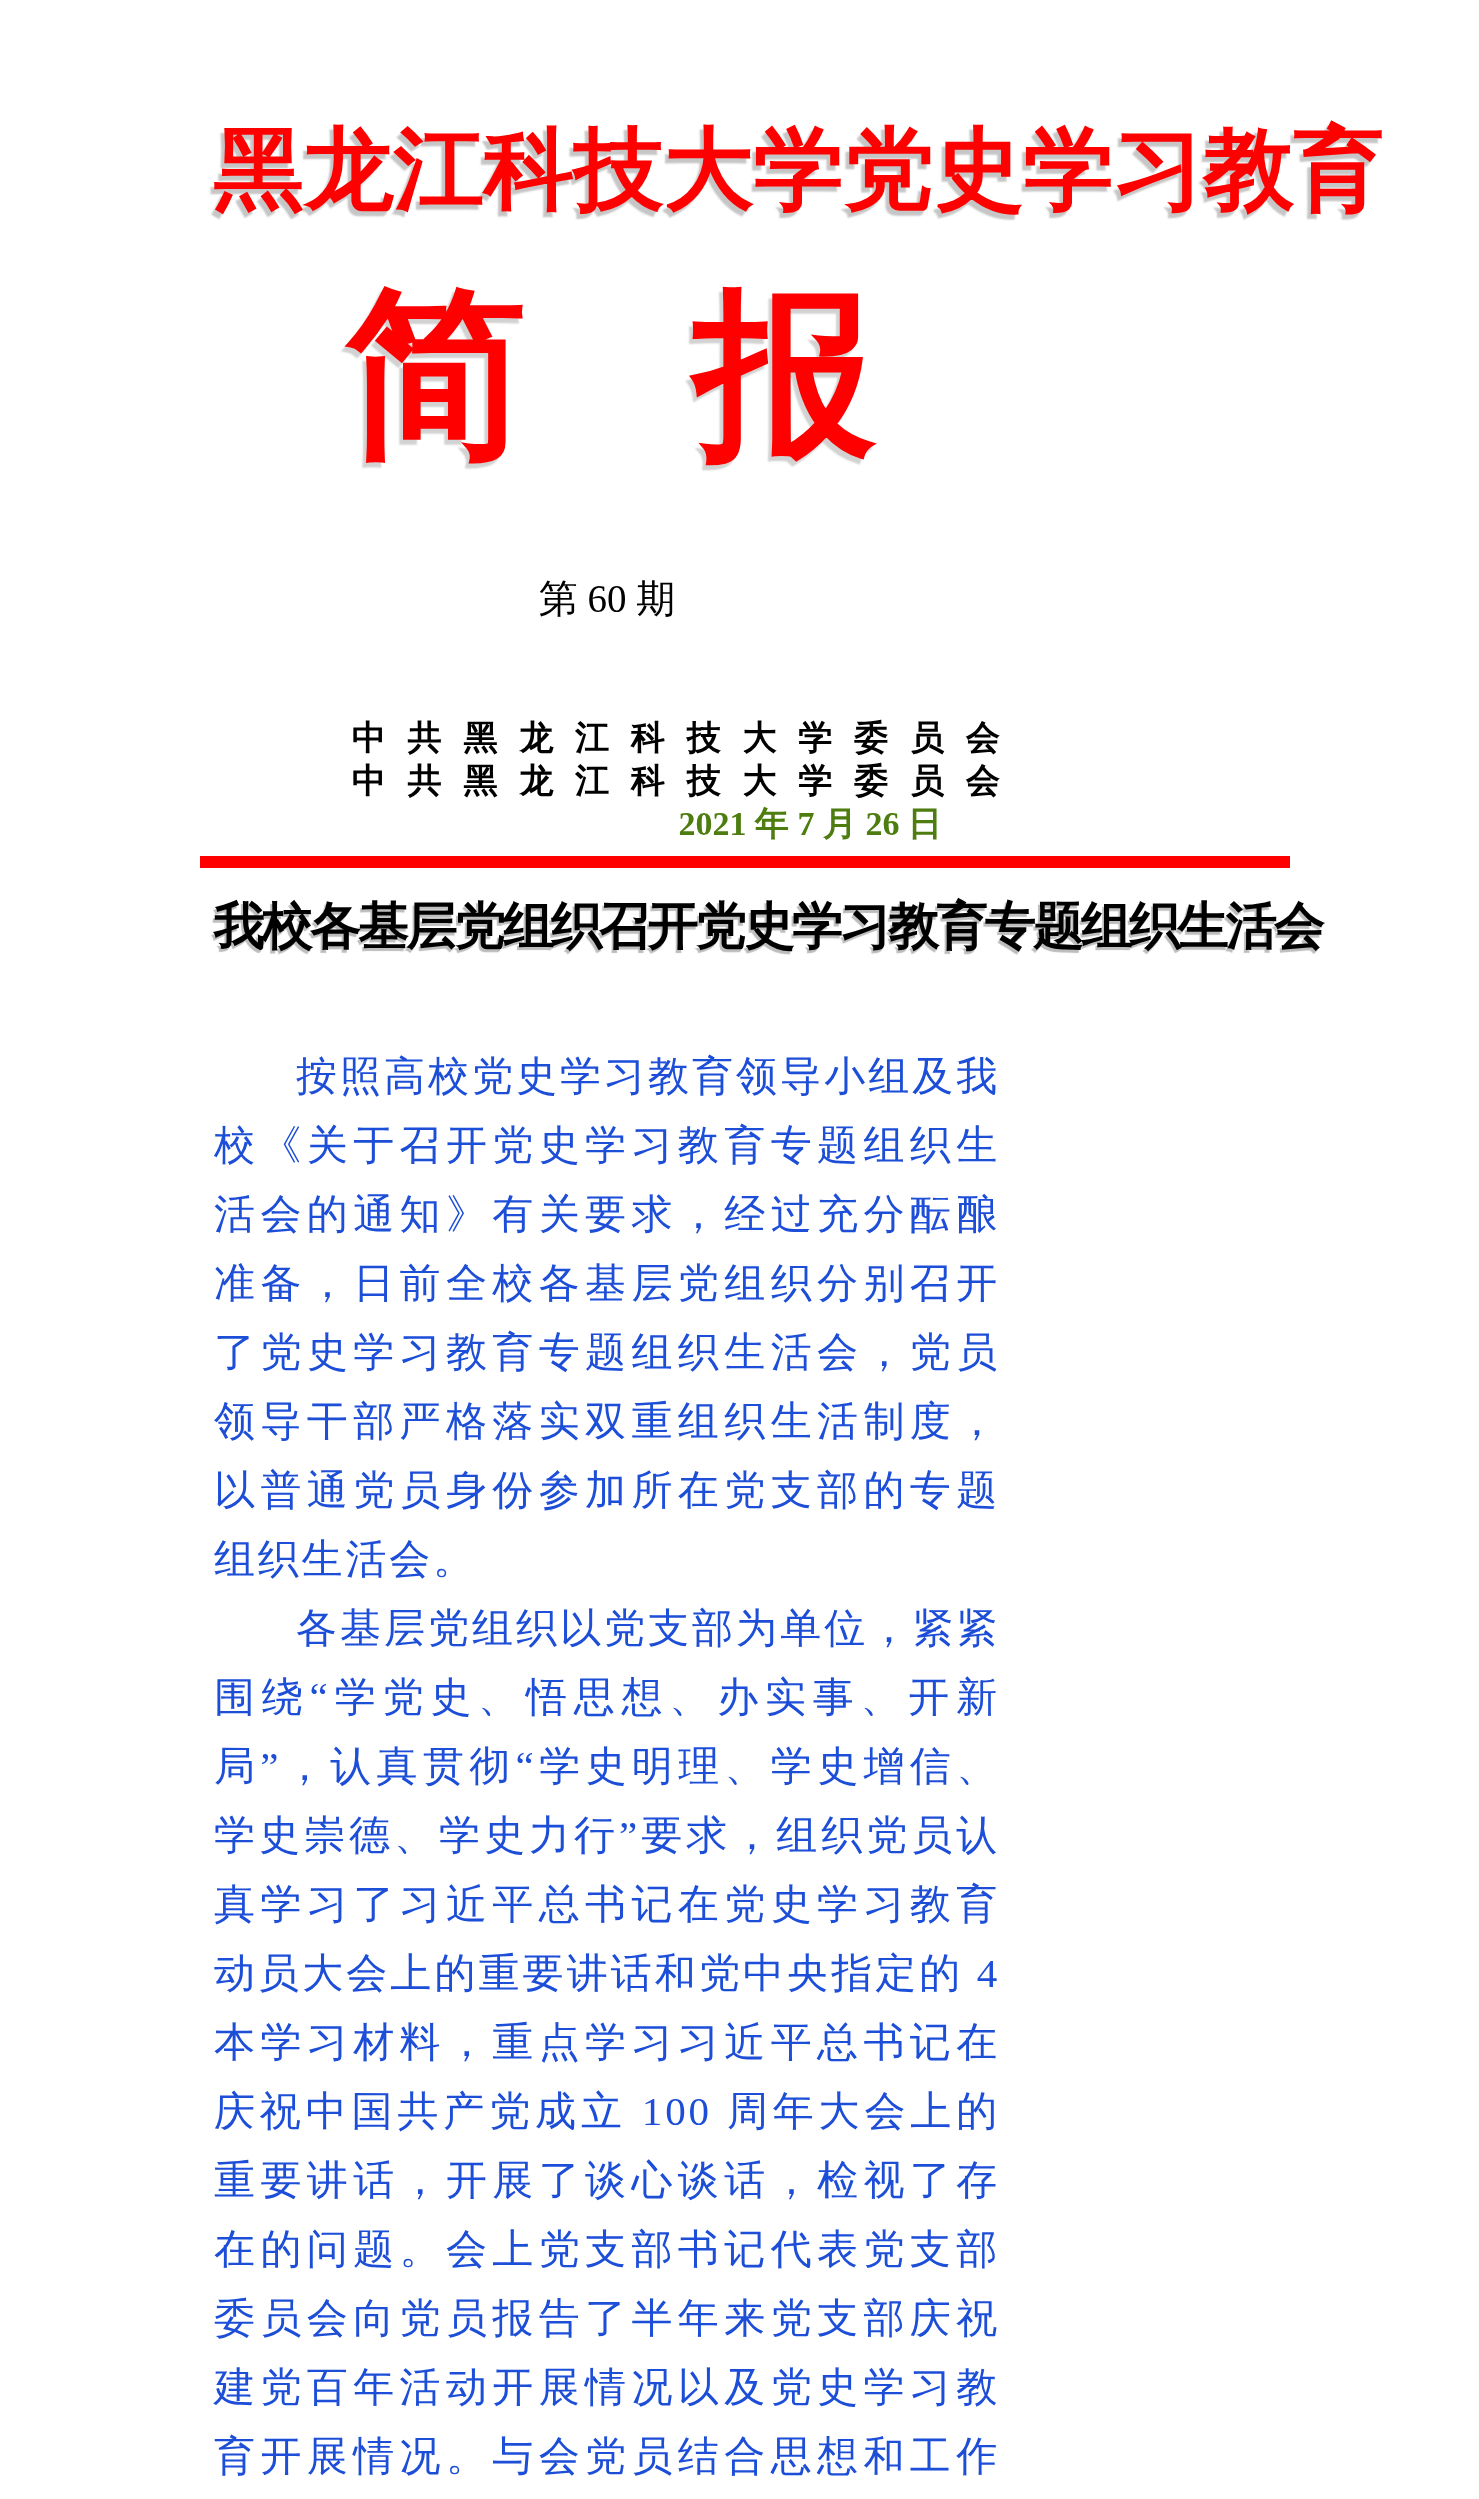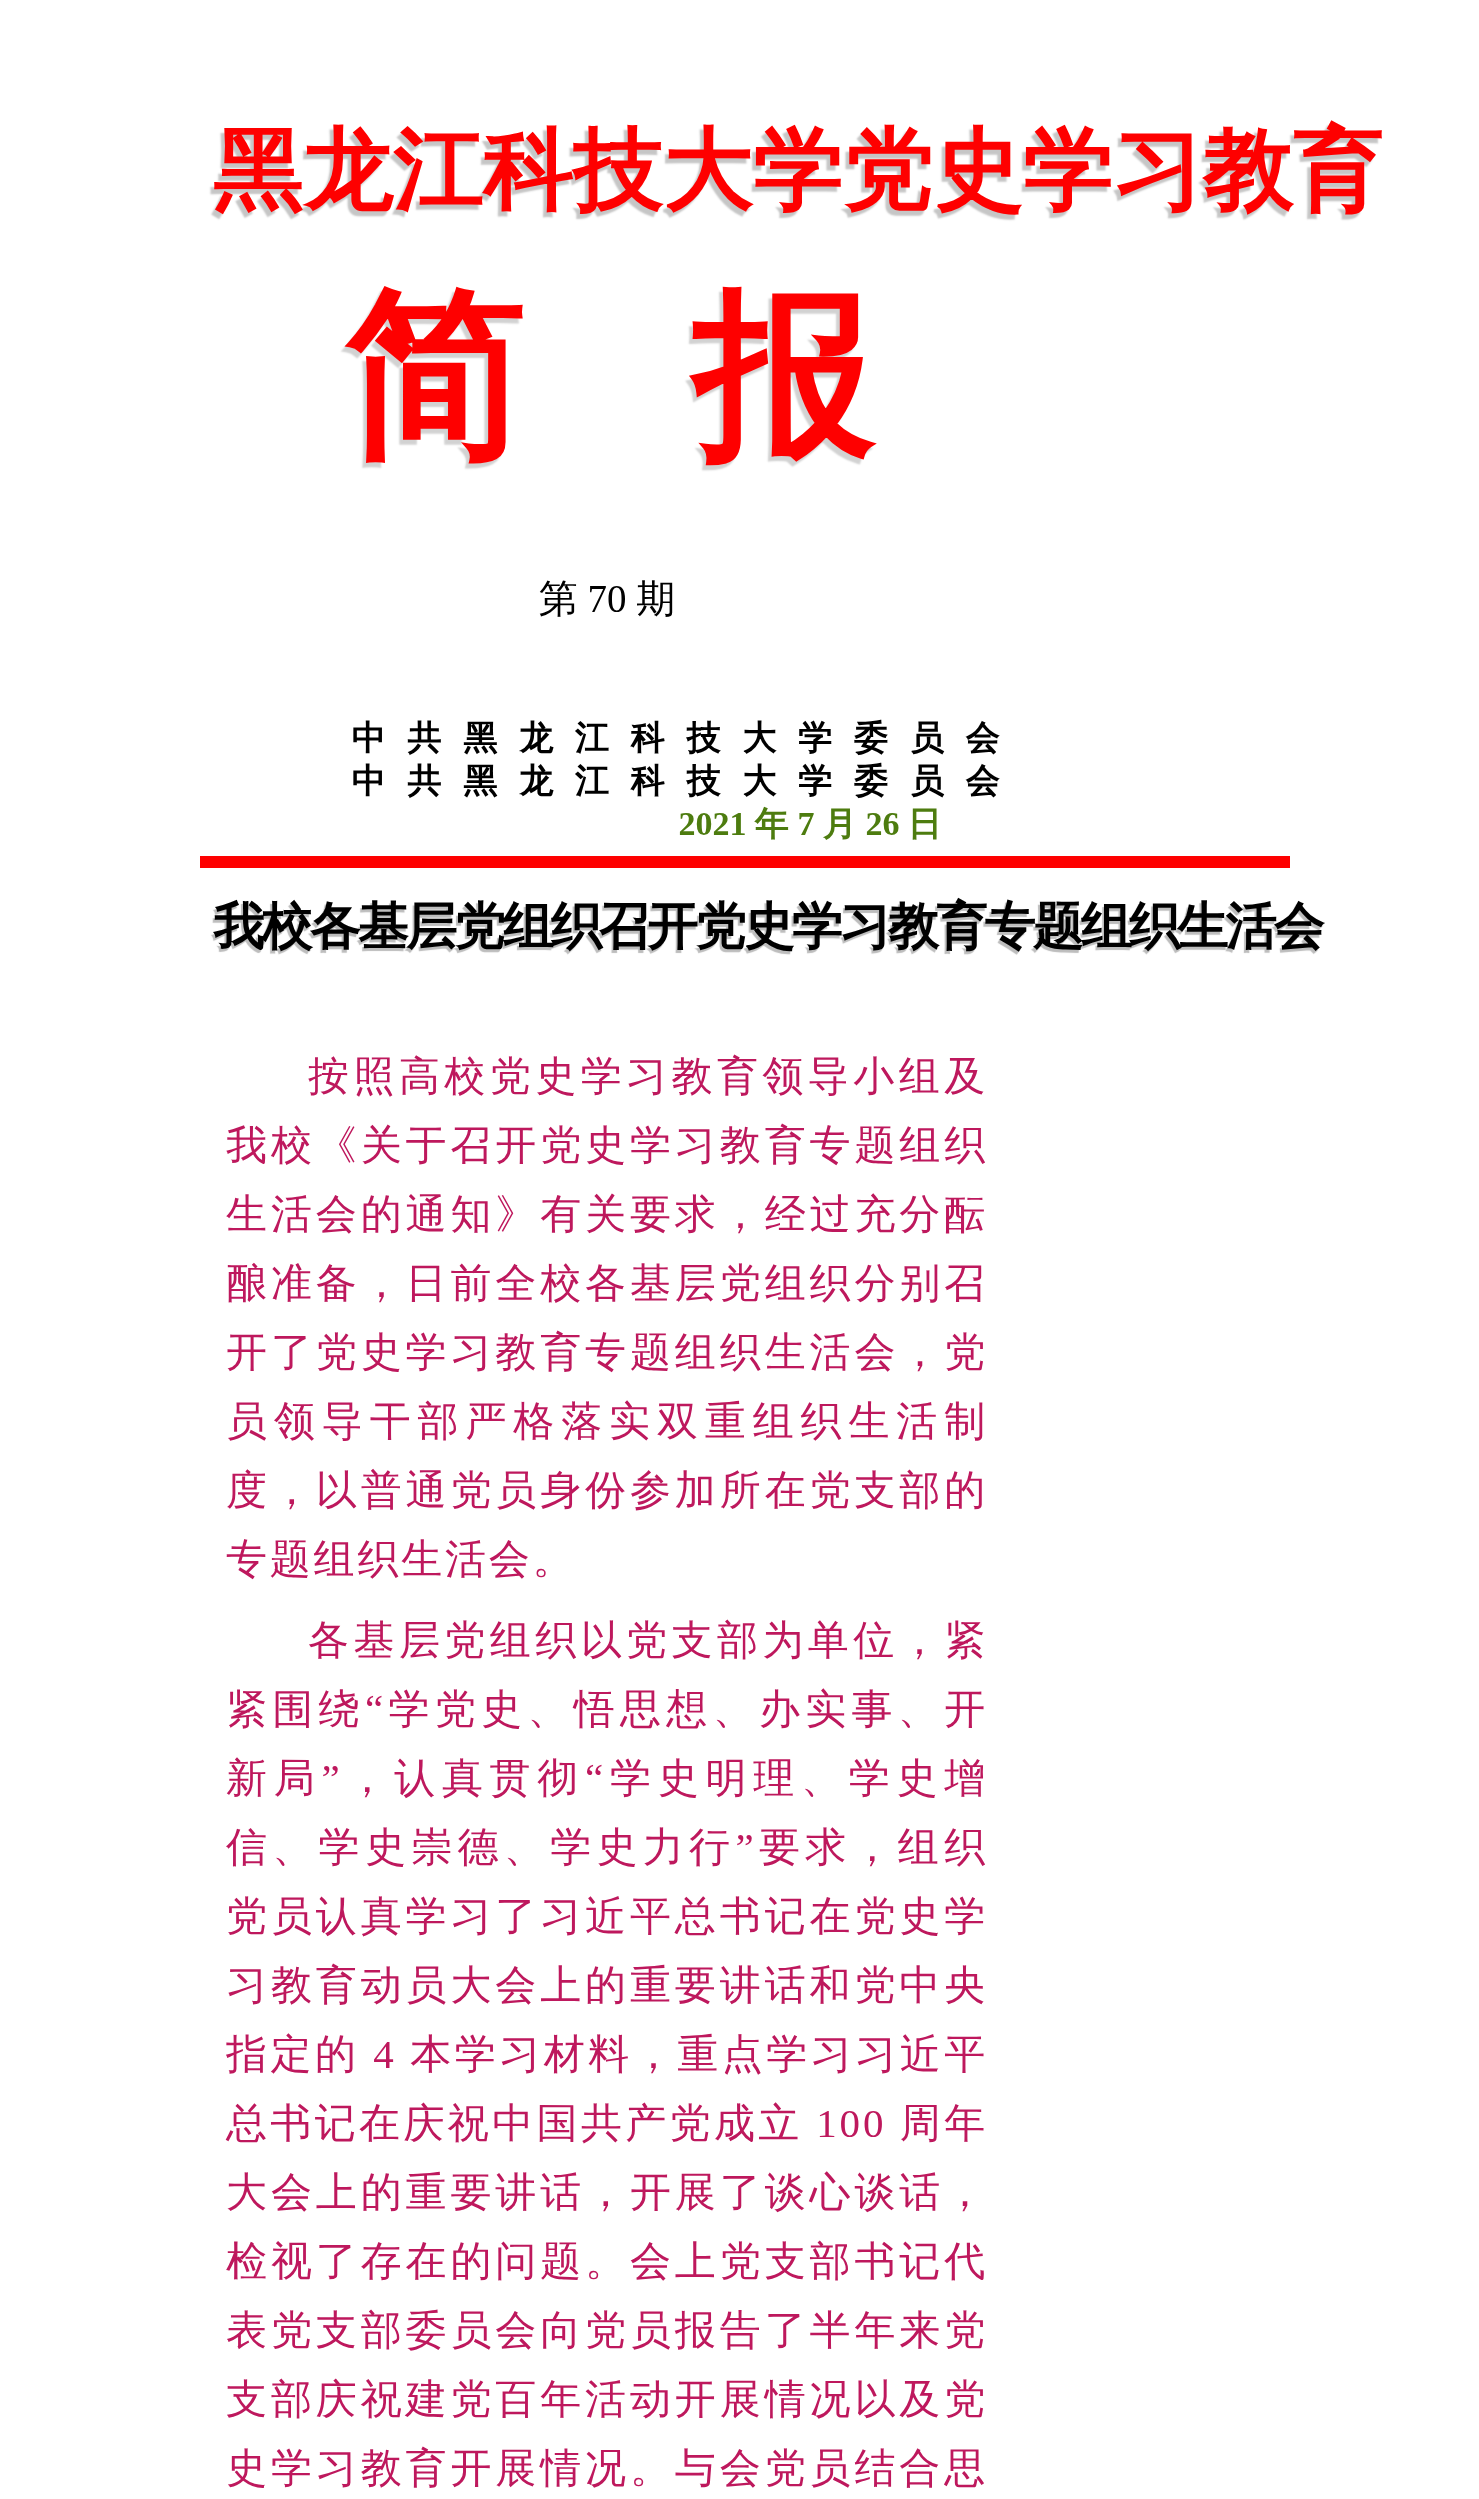--- a/index.html
+++ b/index.html
@@ -92,43 +92,43 @@
     font-weight: bold;
     font-size: 51px;
     line-height: 1.3;
     letter-spacing: -2.8px;
     color: #000000;
     text-align: right;
     white-space: nowrap;
     text-shadow: -1.9px 2.8px 0.9px #bdbdbd;
   }
   .article-body p {
-    margin: 12px;
+    margin: 0;
     font-family: "Liberation Serif", serif;
     font-size: 41px;
     line-height: 69px;
     letter-spacing: 2.8px;
-    color: #be185d;
+    color: #1d4ed8;
     text-align: justify;
     text-indent: 2em;
   }
   .article-body p:first-of-type {
     margin-top: 83px;
   }
 </style>
 </head>
 <body>
 
 <div class="page">
 
   <div class="masthead-title">黑龙江科技大学党史学习教育</div>
 
   <div class="masthead-banner">简　报</div>
 
-  <div class="issue-number">第 70 期</div>
+  <div class="issue-number">第 60 期</div>
 
   <div class="issuer-row">
     <div class="issuer-lines">
       <div class="issuer-line">中共黑龙江科技大学委员会</div>
       <div class="issuer-line">中共黑龙江科技大学委员会</div>
     </div>
     <div class="issue-date">2021 年 7 月 26 日</div>
   </div>
 
   <div class="red-rule"></div>

